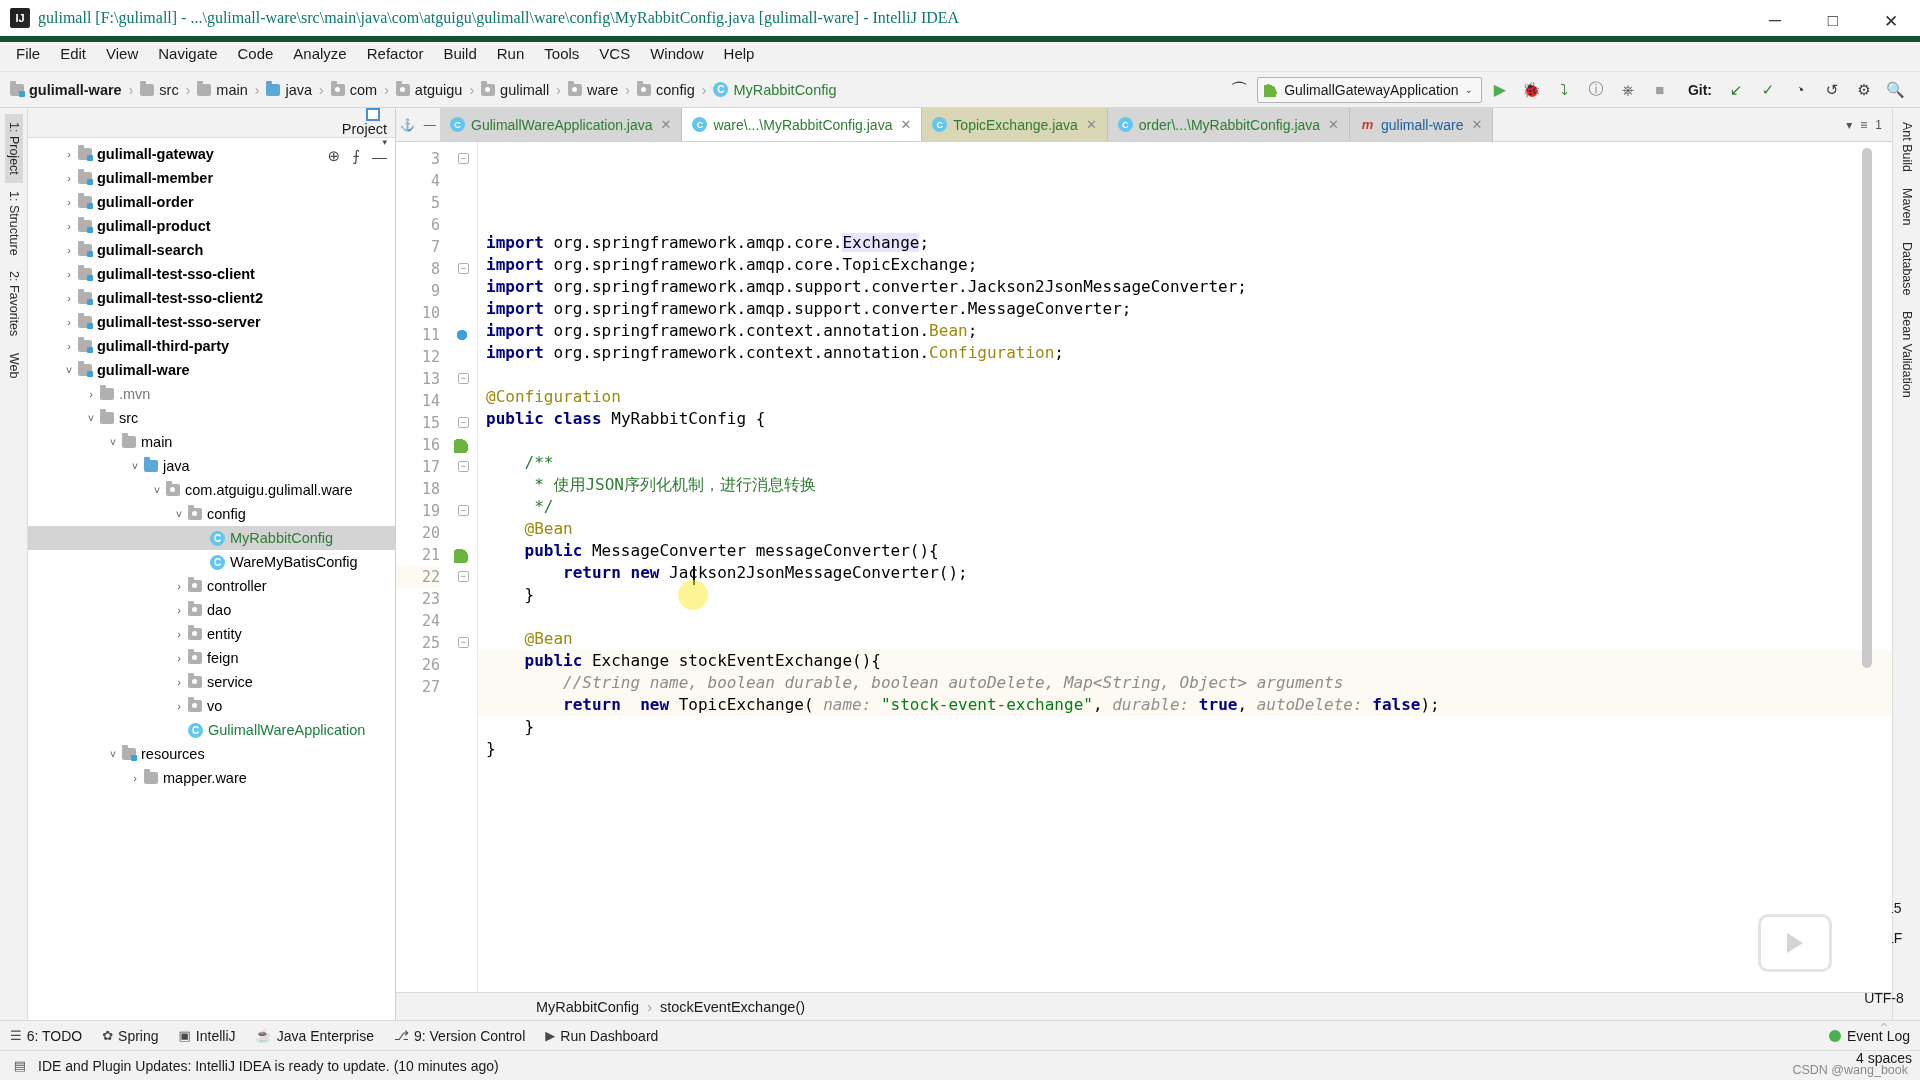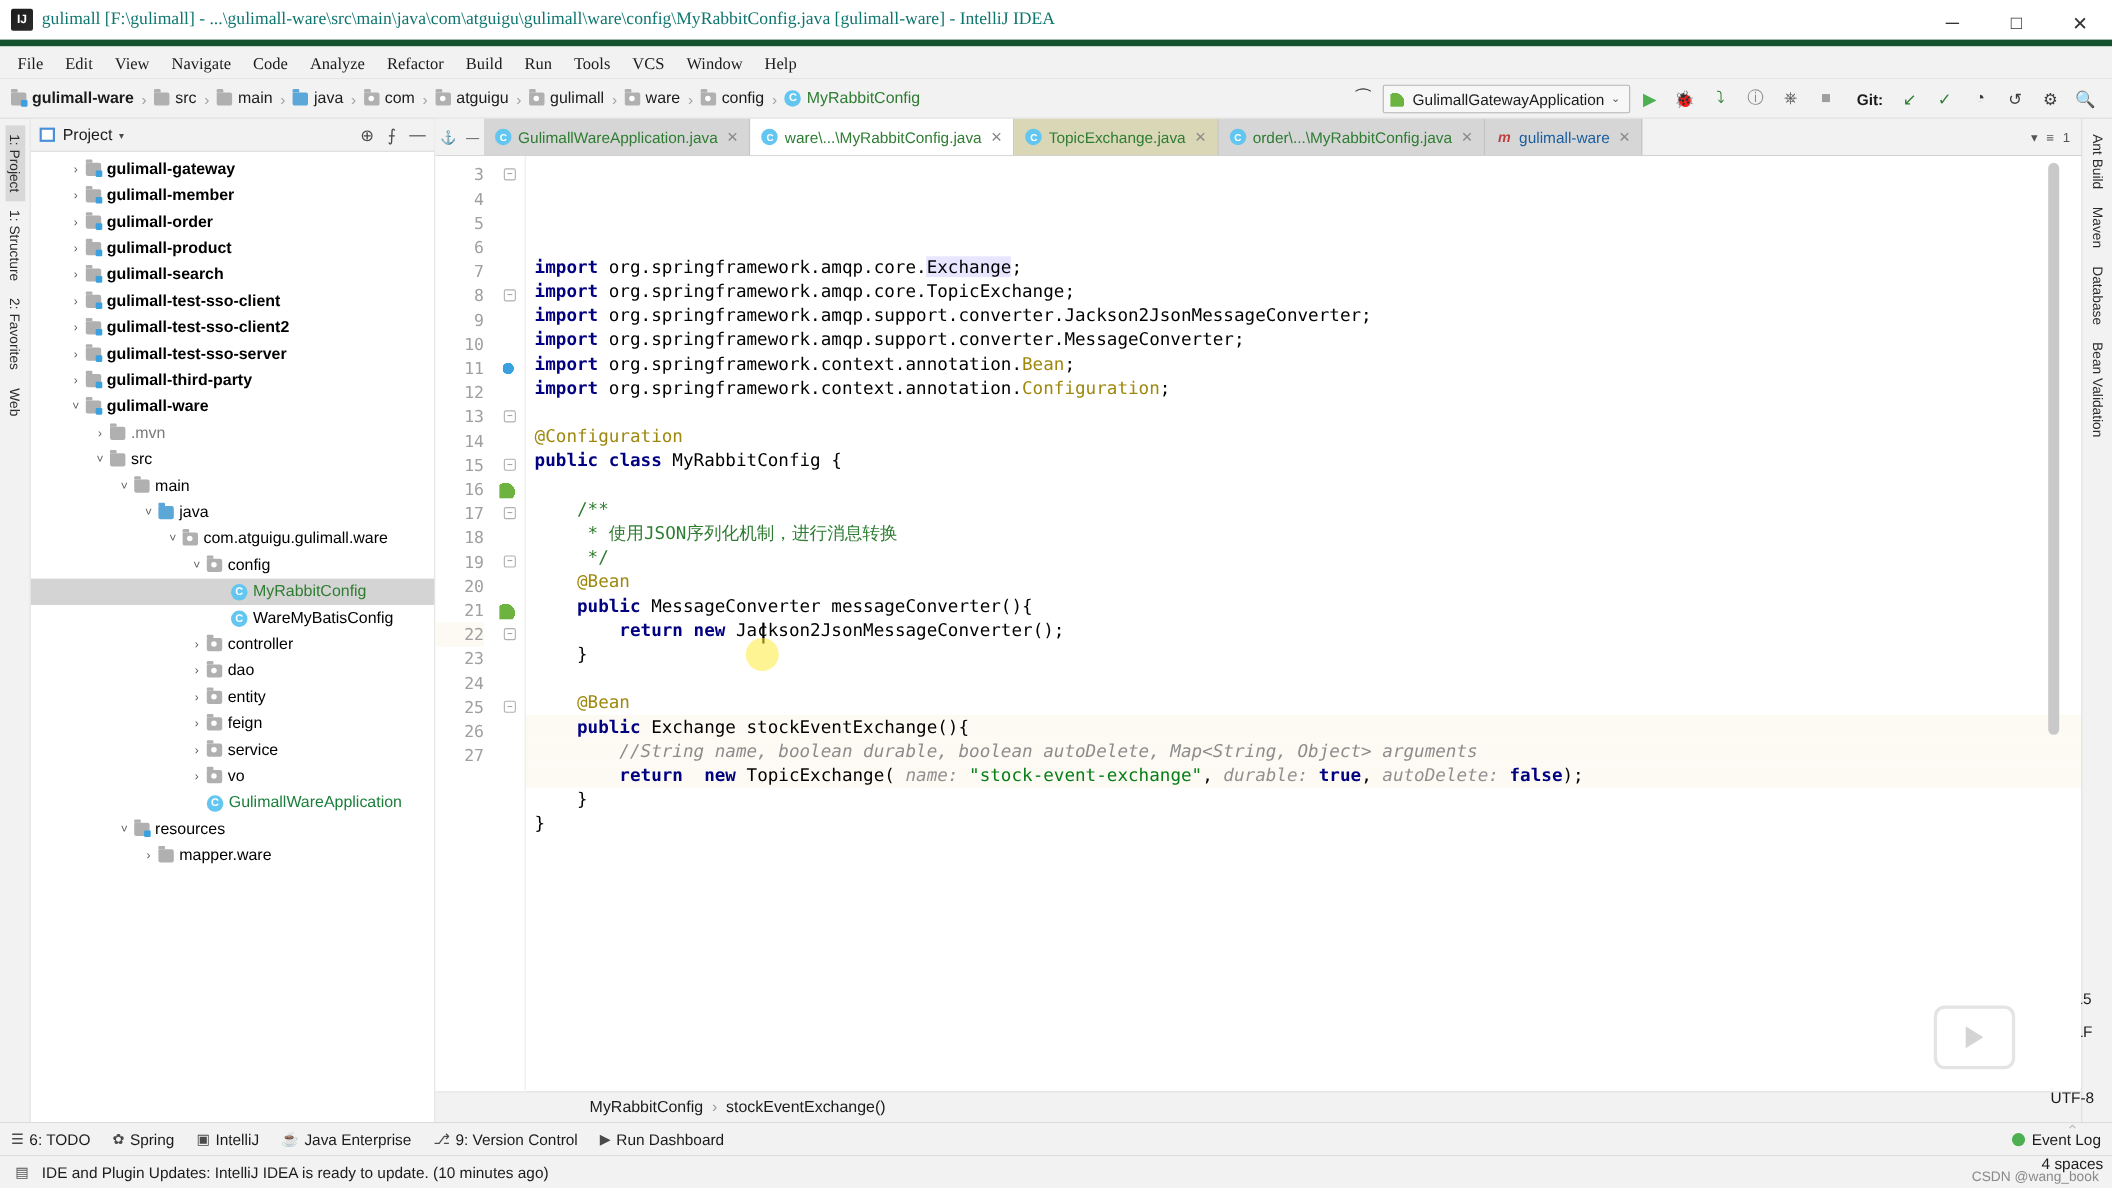--- a/index.html
+++ b/index.html
@@ -45,24 +45,23 @@
   .win-btn {
     width: 58px; height: 42px;
     display: flex; align-items: center; justify-content: center;
     font-size: 17px; color: #333;
   }
 
   
   .menubar {
     height: 30px; min-height: 30px;
     background: #f2f2f2;
-    display: flex; align-items: flex-end;
+    display: flex; align-items: flex-start;
     padding-left: 6px;
     border-bottom: 1px solid #e4e4e4;
-    font-family: Liberation Serif, serif;
   }
   .menu-item {
     padding: 3px 10px; font-size: 15px; color: #1b1b1b;
     white-space: nowrap;
   }
 
   
   .navbar {
     height: 36px; min-height: 36px;
     background: #f2f2f2;
@@ -143,22 +142,23 @@
 
   
   .project-panel {
     width: 368px; background:#fff;
     display:flex; flex-direction:column;
     border-right:1px solid #d0d0d0;
     min-height:0;
   }
   .panel-head {
     height: 30px; min-height:30px; background:#f2f2f2;
-    display:flex; align-items:center; padding: 0 8px;
+    display:flex; align-items:flex-end; padding: 0 8px;
     border-bottom:1px solid #dcdcdc;
+    flex-direction:column;
   }
   .panel-head .ph-ic {
     width:14px;height:13px;background:#fff;border:2px solid #4a90d9;
     margin-right:7px; flex:none;
   }
   .panel-title { font-size:14.5px; color:#1b1b1b; }
   .caret { margin-left:6px; font-size:9px; color:#4a4a4a; }
   .panel-head-actions { margin-left:auto; display:flex; gap:12px; align-items:center; }
   .pha { font-size:15px; color:#4a4a4a; }
 

